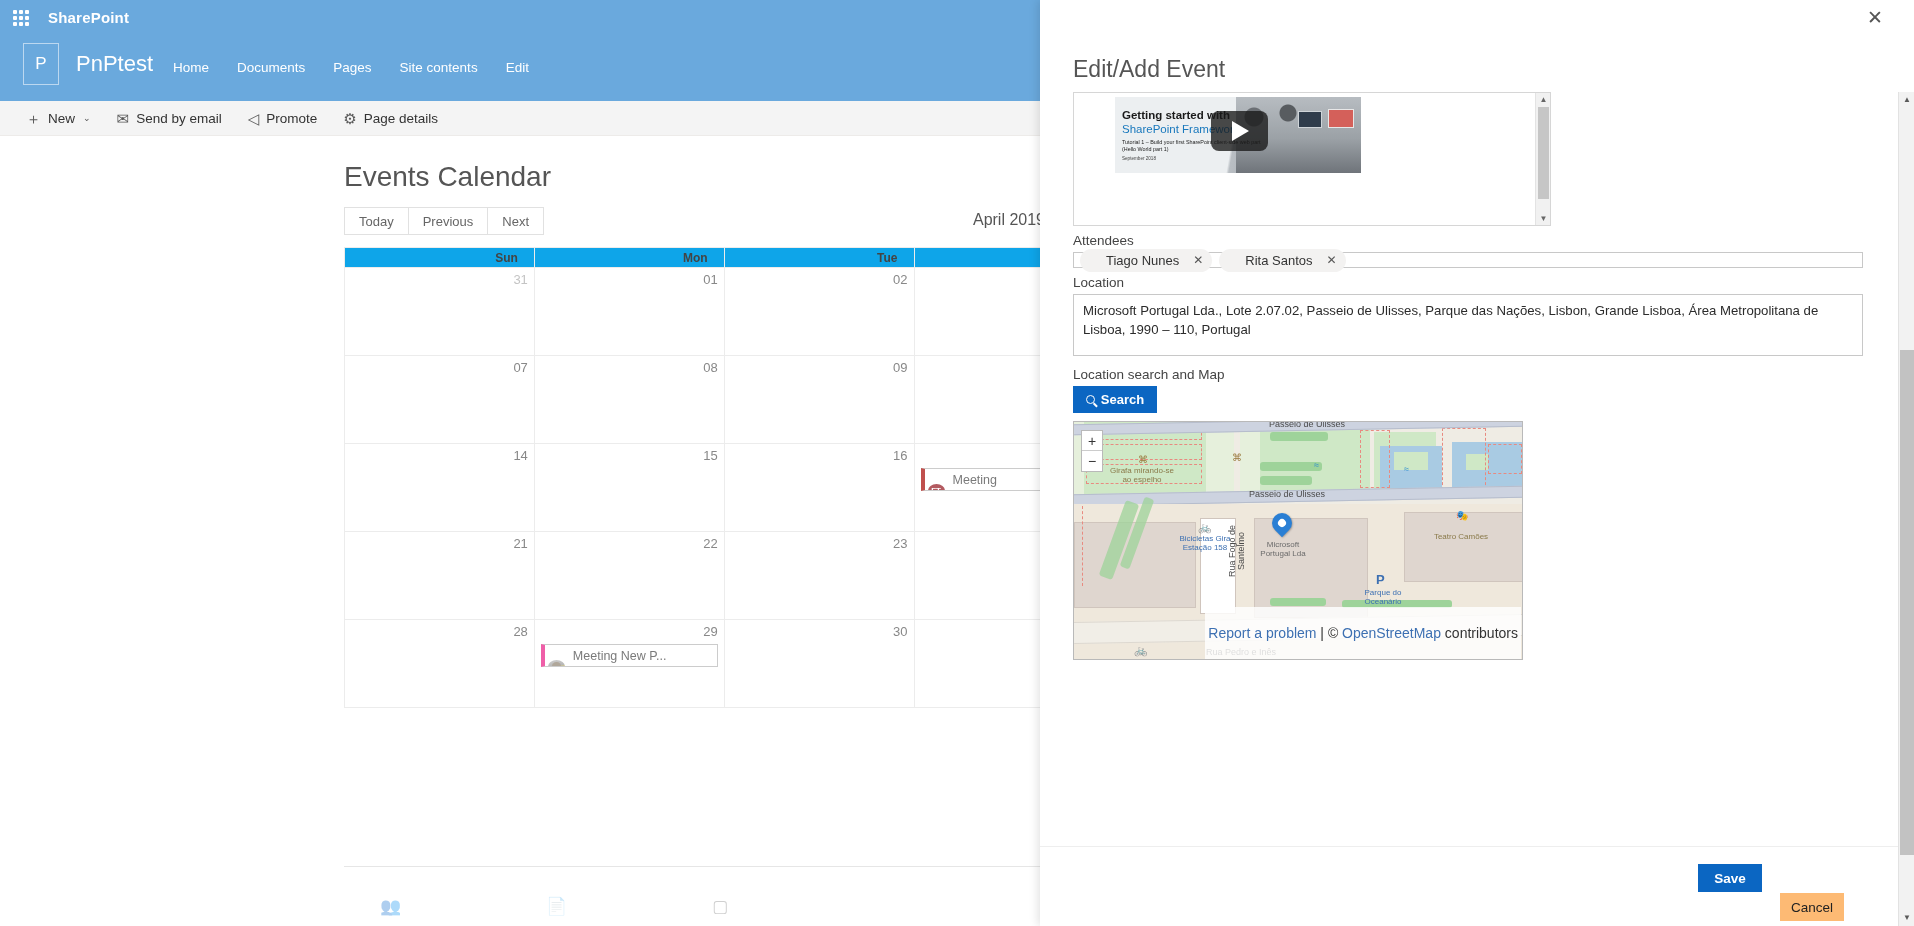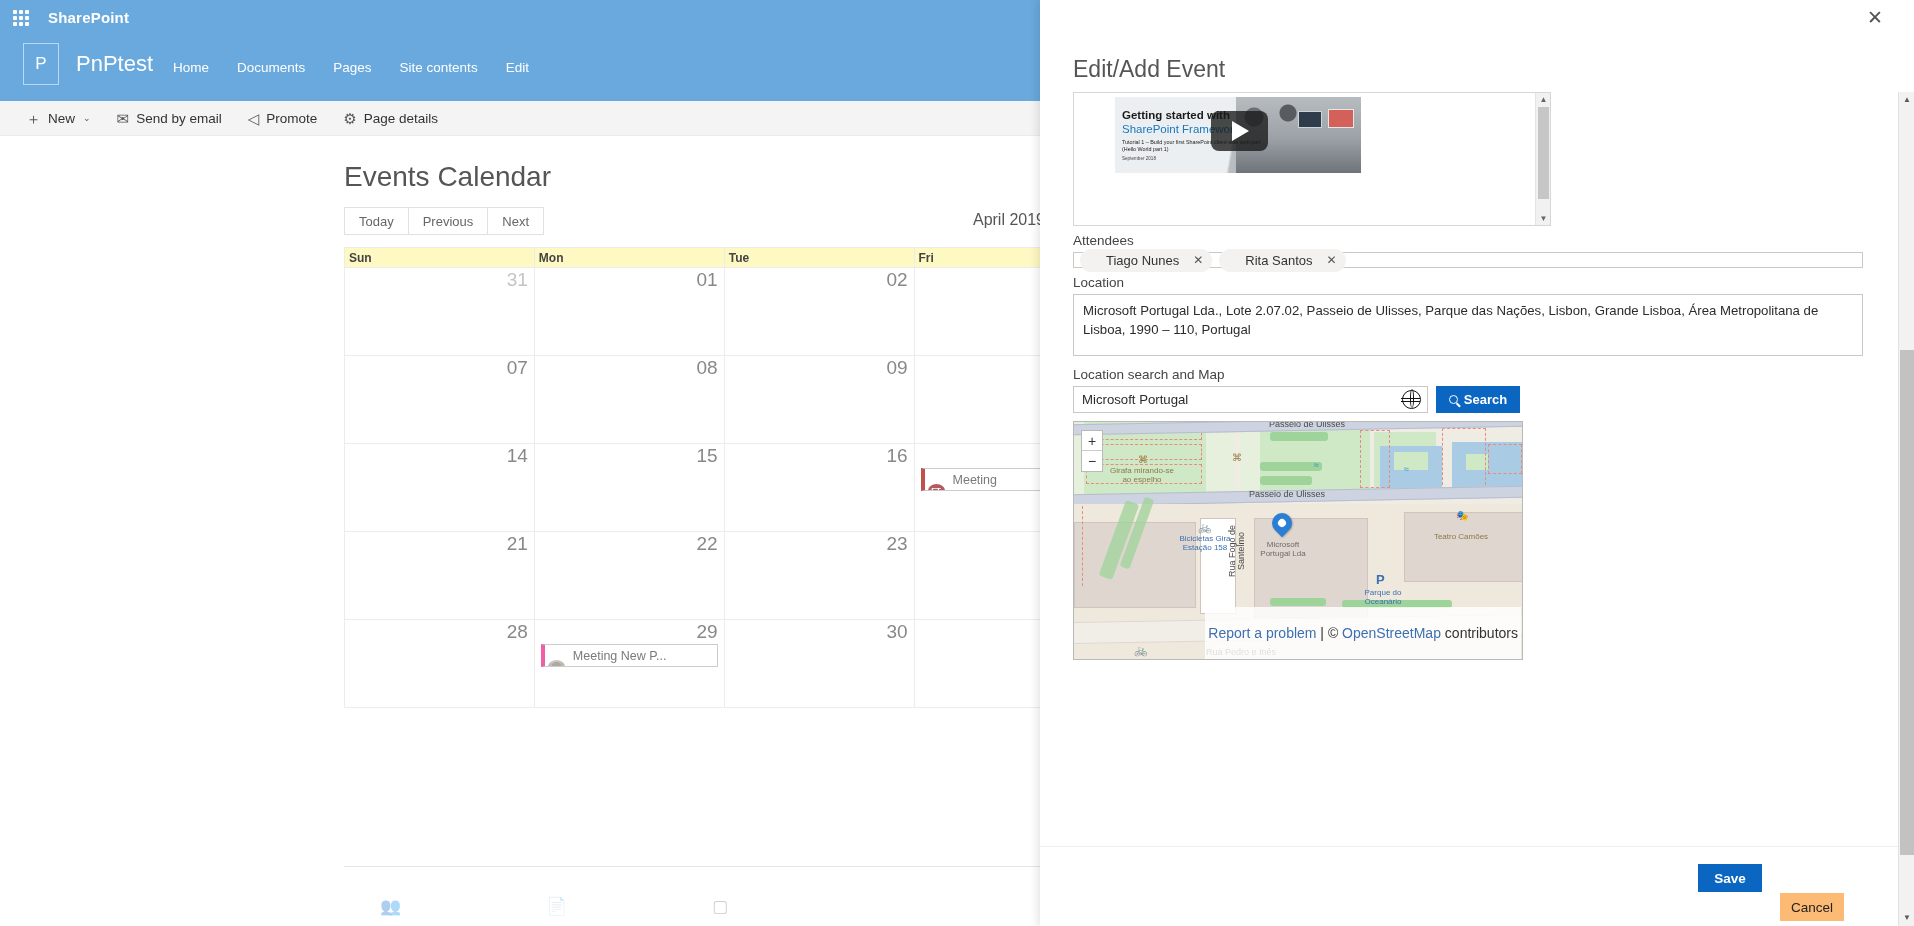--- a/index.html
+++ b/index.html
@@ -72,31 +72,31 @@
   }
   .btn-group button:first-child { margin-left:0; }
   .cal-month {
     position:absolute; left:0; right:0; top:4px; text-align:center;
     font-size:16px; color:#555; pointer-events:none;
   }
 
   table.cal { border-collapse:collapse; width:1330px; table-layout:fixed; }
   table.cal th {
     border:1px solid #ececec; height:20px; font-size:12px; font-weight:bold;
-    color:#444; background:#fef9c3; text-align:left; padding:2px 4px;
+    color:#444; background:#0ea5e9; text-align:right; padding:2px 16px;
   }
   table.cal td {
     border:1px solid #ececec; height:88px; vertical-align:top;
     padding:4px 6px 2px 6px; background:#fff; position:relative;
   }
   td.other-month { background:#f8f8f8; }
   td.other-month .daynum { color:#c4c4c4; }
   td.today { background:#b5cfe3; }
   td.today .daynum { color:#3c4858; font-weight:bold; }
-  .daynum { display:block; text-align:right; font-size:19px; color:#888; line-height:16px; }
+  .daynum { display:block; text-align:right; font-size:13px; color:#888; line-height:16px; }
 
   .event {
     display:flex; align-items:center; gap:8px;
     height:23px; margin-top:4px; padding-left:3px;
     background:#fff; border:1px solid #ccc; border-left-width:4px;
     font-size:12.5px; color:#7a7a7a; cursor:pointer; overflow:hidden;
     white-space:nowrap;
   }
   .ev-avatar {
     width:17px; height:14px; border-radius:50%; flex:0 0 17px;
@@ -562,24 +562,20 @@
         </div>
       </div>
 
       
       <div class="field-label">Location</div>
       <textarea class="location-box" style="">Microsoft Portugal Lda., Lote 2.07.02, Passeio de Ulisses, Parque das Nações, Lisbon, Grande Lisboa, Área Metropolitana de Lisboa, 1990 – 110, Portugal</textarea>
 
       
       <div class="field-label">Location search and Map</div>
       <div class="search-row">
-        <div class="search-input-wrap">
-          <input class="search-input" value="Microsoft Portugal" style="">
-          <span class="globe-icon"></span>
-        </div>
         <button class="btn-search">
           <span class="mag"></span>
           <span>Search</span>
         </button>
       </div>
 
       
       <div class="map">
 
         <div class="park" style="left:0;top:0;width:160px;height:78px;"></div>

